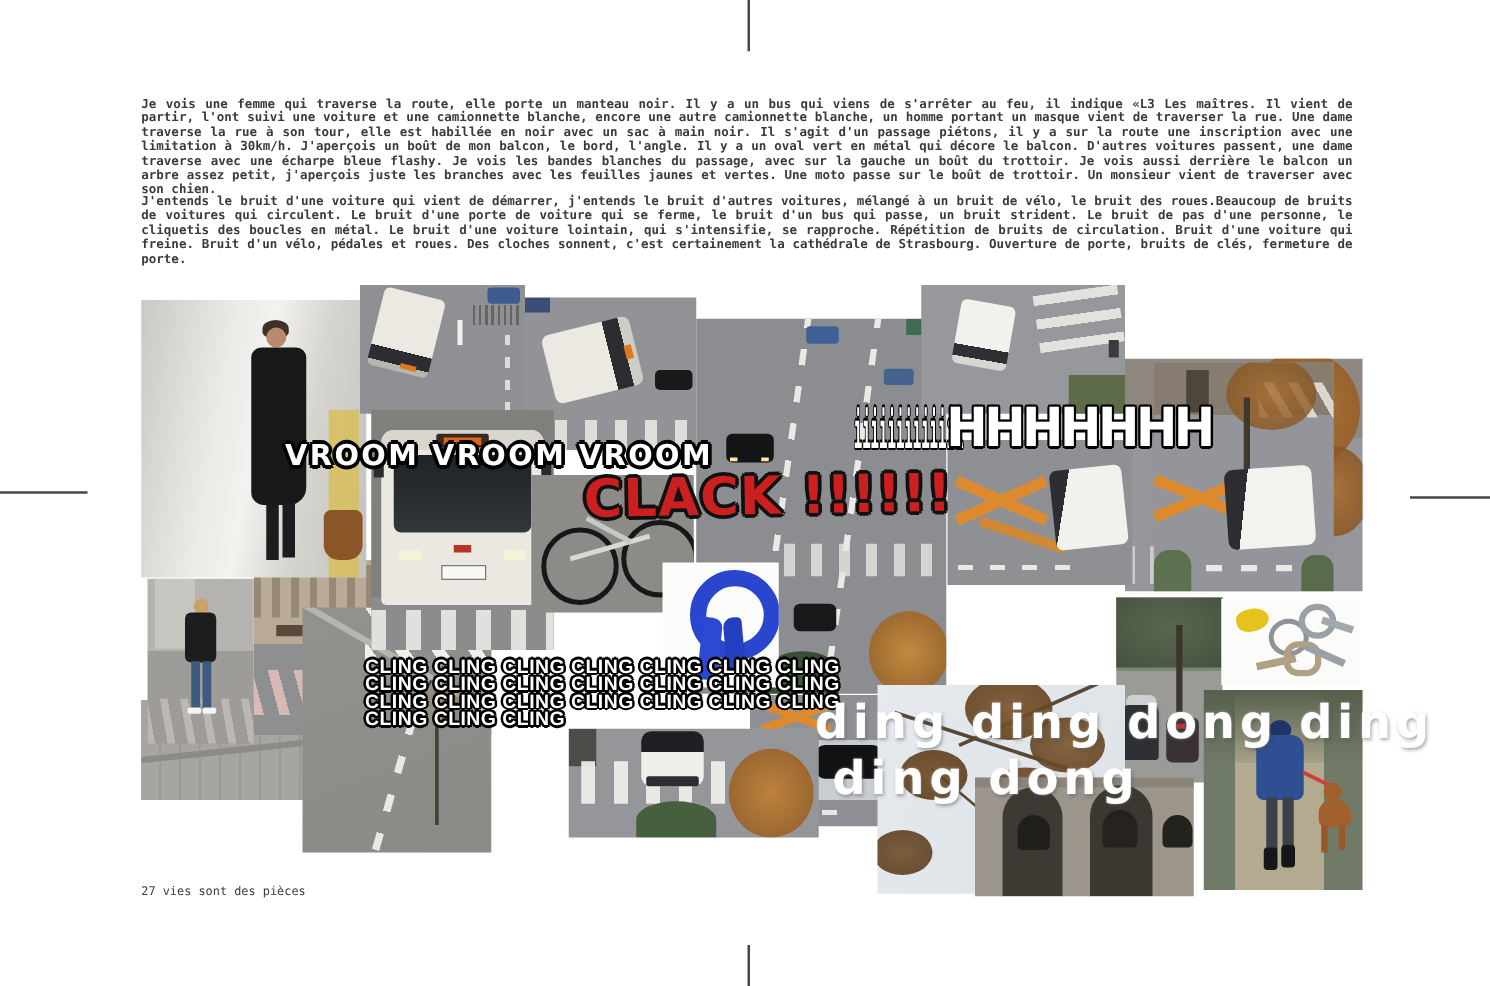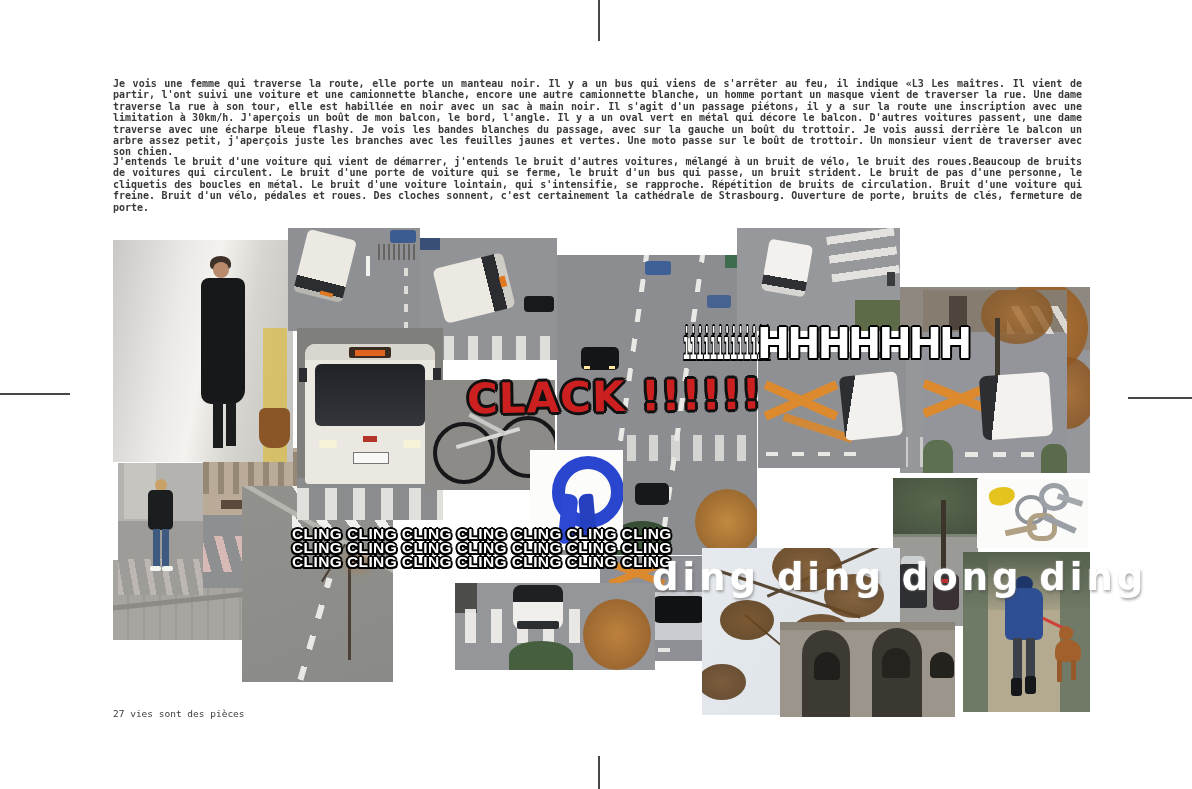--- a/index.html
+++ b/index.html
@@ -261,30 +261,33 @@
     <i style="left:63px;top:86px;width:9px;height:40px;background:#3c4149"></i>
     <i style="left:48px;top:126px;width:11px;height:18px;background:#16171a;border-radius:3px"></i>
     <i style="left:62px;top:124px;width:11px;height:18px;background:#16171a;border-radius:3px"></i>
     <i style="left:78px;top:72px;width:34px;height:3px;background:#cf4038;transform:rotate(26deg)"></i>
     <i style="left:96px;top:74px;width:14px;height:14px;background:#a2612c;border-radius:50% 50% 40% 40%"></i>
     <i style="left:92px;top:88px;width:26px;height:22px;background:#a2612c;border-radius:10px 12px 6px 6px"></i>
     <i style="left:94px;top:108px;width:5px;height:22px;background:#98592a"></i>
     <i style="left:108px;top:108px;width:5px;height:20px;background:#98592a"></i>
   </div>
 
+  <div class="txt bubble" id="vroom-small">VROOM VROOM VROOM</div>
   <div class="txt red-out" id="clack">CLACK !!!!!!</div>
 
   <div class="txt" id="screech">
     <span class="scr-i outline-thin">iiiiiiiiiiiii</span>
     <span class="scr-h outline-thin">HHHHHHH</span>
   </div>
 
   <div class="txt" id="cling">
     <div class="outline-thin">CLING CLING CLING CLING CLING CLING CLING</div>
     <div class="outline-thin">CLING CLING CLING CLING CLING CLING CLING</div>
     <div class="outline-thin">CLING CLING CLING CLING CLING CLING CLING</div>
+    <div class="outline-thin">CLING CLING CLING</div>
   </div>
 
   <div class="txt soft-white" id="ding1">ding ding dong ding</div>
+  <div class="txt soft-white" id="ding2">ding dong</div>
 
   <div class="footer">27 vies sont des pièces</div>
 
 </div>
 
 </body></html>

